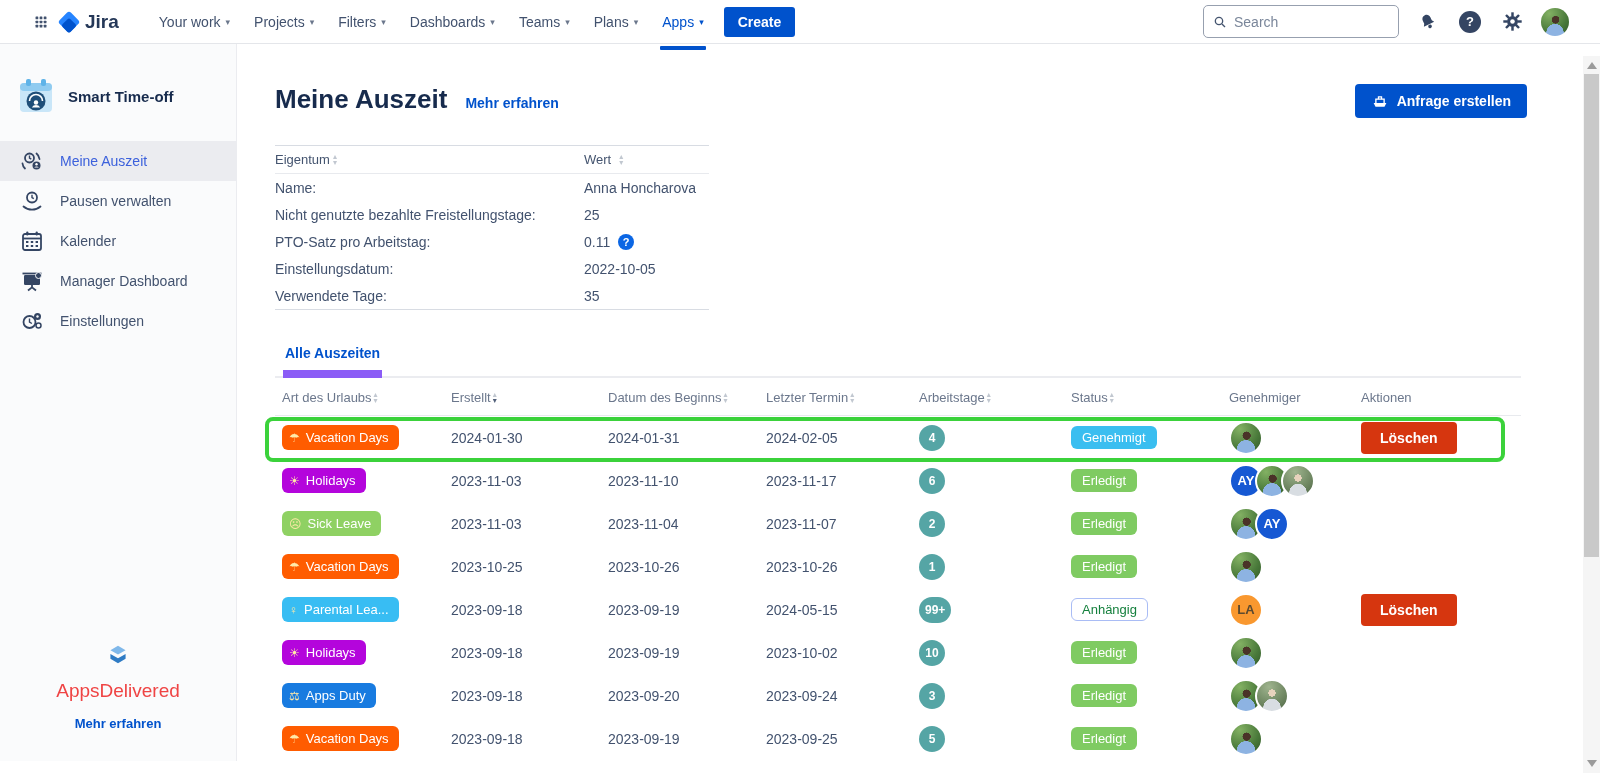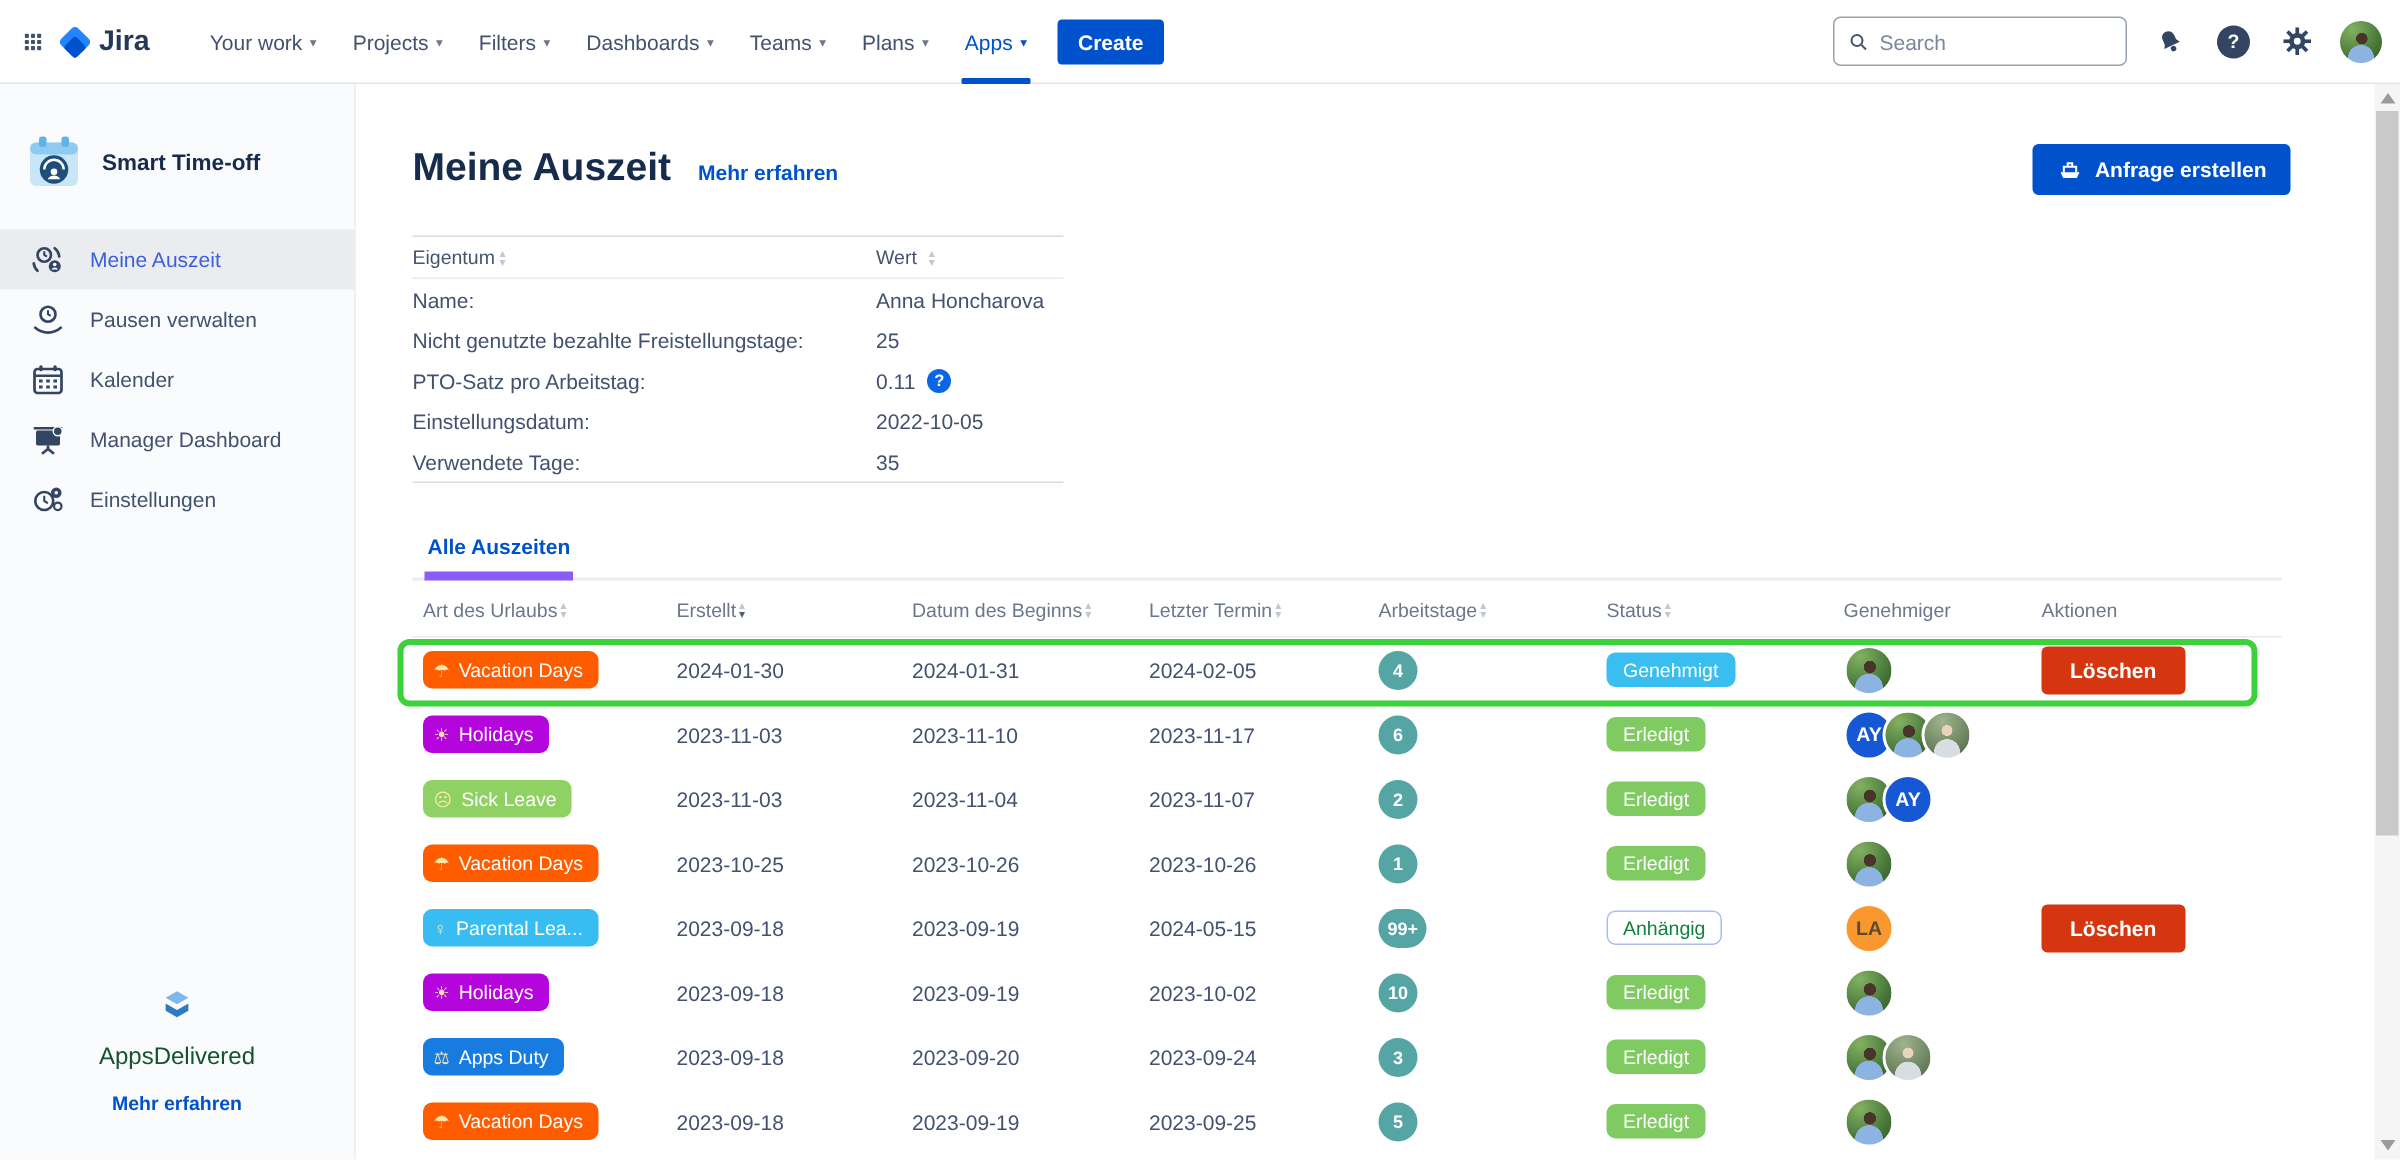--- a/index.html
+++ b/index.html
@@ -1,20 +1,20 @@
 <!DOCTYPE html>
 <html><head>
 <meta charset="utf-8">
 <style>
   * { margin:0; padding:0; box-sizing:border-box; }
   html,body { width:1600px; height:773px; overflow:hidden; background:#fff;
     font-family:"Liberation Sans", sans-serif; color:#42526E; }
 
   
-  .topnav { height:56px; display:flex; align-items:center; padding:0 12px;
+  .topnav { height:44px; display:flex; align-items:center; padding:0 31px;
     border-bottom:1px solid #E4E6EA; position:relative; z-index:5; background:#fff; }
   .grid-icon { width:22px; height:22px; margin:0 10px 0 4px; cursor:pointer; }
   .logo { display:flex; align-items:center; gap:4px; margin-right:28px; cursor:pointer; }
   .logo-text { font-size:19px; font-weight:bold; color:#253858; }
   .nav-item { position:relative; height:56px; display:flex; align-items:center; gap:5px;
     padding:0 12px; font-size:14px; color:#42526E; cursor:pointer; white-space:nowrap; }
   .nav-item .chev { font-size:9px; color:#6B778C; }
   .nav-item.active { color:#0052CC; }
   .nav-item.active .chev { color:#0052CC; }
   .nav-item.active::after { content:""; position:absolute; left:10px; right:10px; bottom:0;
@@ -49,21 +49,21 @@
   .content { flex:1; padding:0 79px 0 38px; position:relative; }
 
   
   .sb-app { display:flex; align-items:center; gap:12px; padding:8px 16px 25px 16px; }
   .sb-app-title { font-size:15px; font-weight:bold; color:#172B4D; }
   .sb-item { display:flex; align-items:center; gap:16px; height:40px; padding:0 16px 0 20px;
     font-size:14px; color:#42526E; cursor:pointer; }
   .sb-item.active { background:#EBECF0; color:#3C61DC; }
   .sb-item svg { flex-shrink:0; }
   .sb-footer { position:absolute; bottom:30px; left:0; right:0; text-align:center; }
-  .sb-footer .brand { font-size:16px; color:#14532d; margin-top:8px; }
+  .sb-footer .brand { font-size:19px; color:#ef4444; margin-top:8px; }
   .sb-footer .link { font-size:13px; font-weight:bold; color:#0052CC; margin-top:14px; cursor:pointer; }
 
   
   .title-row { display:flex; align-items:baseline; gap:18px; margin-top:40px; }
   .page-title { font-size:26px; font-weight:bold; color:#172B4D; }
   .learn-link { font-size:14px; font-weight:bold; color:#0052CC; cursor:pointer; }
   .request-btn { position:absolute; top:40px; right:73px; background:#0052CC; color:#fff;
     border:none; border-radius:4px; font-size:14px; font-weight:bold; padding:8px 16px;
     display:flex; align-items:center; gap:8px; cursor:pointer;
     font-family:"Liberation Sans", sans-serif; }
@@ -74,21 +74,21 @@
     font-size:13px; font-weight:normal; color:#44546F; }
   .props-row { display:flex; height:27px; align-items:center; font-size:14px; color:#42526E; }
   .pcol1 { width:309px; display:flex; align-items:center; gap:3px; }
   .pcol2 { flex:1; display:flex; align-items:center; gap:8px; }
   .help-dot { width:16px; height:16px; border-radius:50%; background:#0B66E4; color:#fff;
     font-size:11px; font-weight:bold; display:flex; align-items:center; justify-content:center; cursor:pointer; }
 
   
   .tabs { margin-top:34px; border-bottom:2px solid #EBECF0; }
   .tab { display:inline-block; font-size:14px; font-weight:bold; color:#0052CC;
-    padding:0 2px 9px 2px; margin-left:8px; border-bottom:6px solid #8b5cf6;
+    padding:0 2px 9px 2px; margin-left:8px; border-bottom:8px solid #8b5cf6;
     margin-bottom:-2px; cursor:pointer; }
 
   
   .ttable { margin-top:2px; }
   .thead { display:flex; align-items:center; height:36px; border-bottom:1px solid #E8EAEE;
     font-size:13px; color:#6B778C; }
   .thead .cell { display:flex; align-items:center; gap:2px; }
   .sorters { display:flex; flex-direction:column; line-height:6px; font-size:8px; color:#C1C7D0; }
   .sorters .dn.on { color:#505F79; }
   .trow { display:flex; align-items:center; height:43px; position:relative; }

